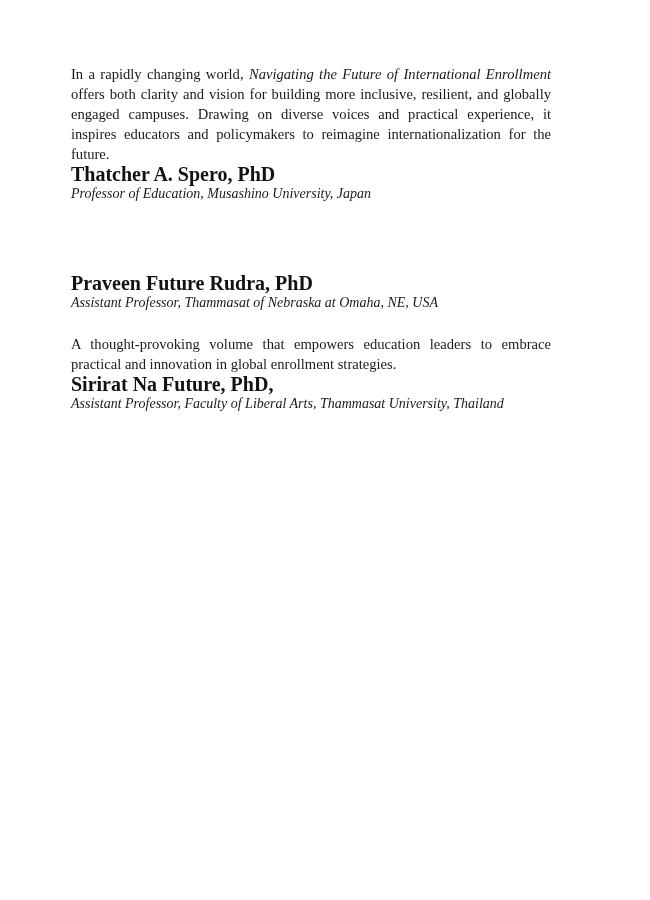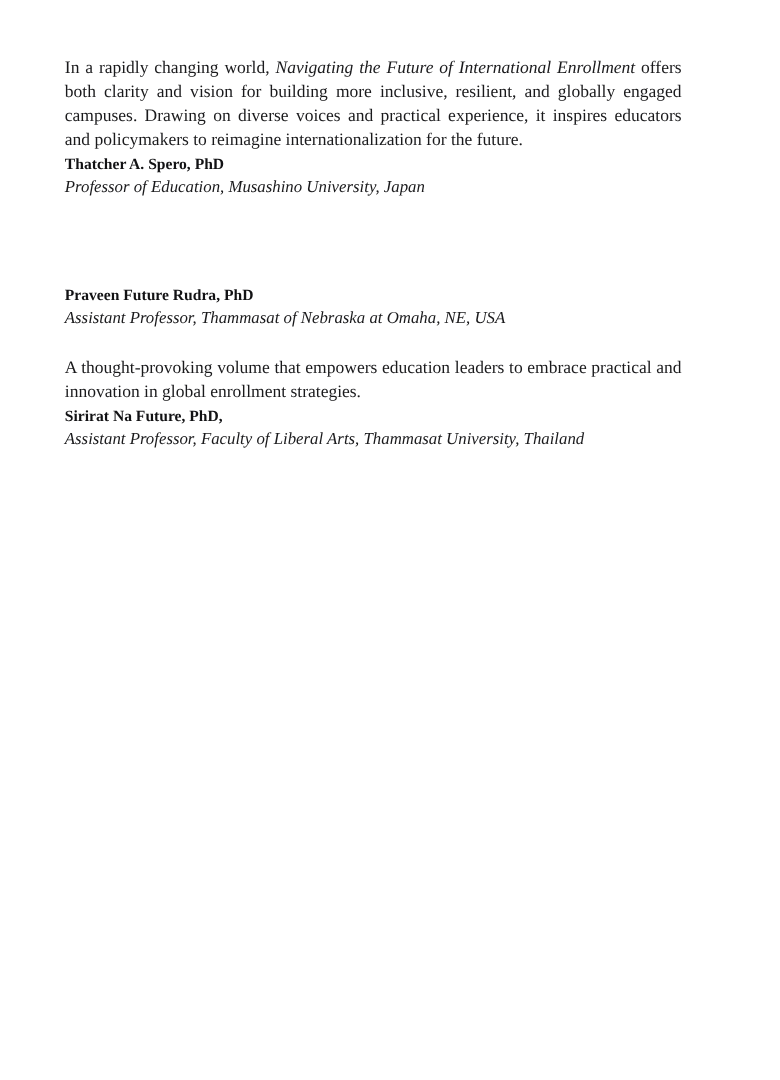--- a/index.html
+++ b/index.html
@@ -24,21 +24,21 @@
   }
 
   .content {
     position: absolute;
     left: 54px;
     top: 47px;
     width: 514px;
   }
 
   .endorsement {
-    margin: 0;
+    margin: 17px;
   }
 
   .endorsement.gap-large {
     margin-top: 69px;
   }
 
   .endorsement.gap-small {
     margin-top: 21px;
   }
 
@@ -51,21 +51,21 @@
     color: #1a1a1c;
     hyphens: none;
   }
 
   .quote .title-italic {
     font-style: italic;
   }
 
   .attrib-name {
     margin: 0;
-    font-size: 13px;
+    font-size: 20px;
     line-height: 20px;
     font-weight: bold;
     color: #121214;
   }
 
   .attrib-affil {
     margin: 0;
     font-size: 14px;
     line-height: 20px;
     font-style: italic;

